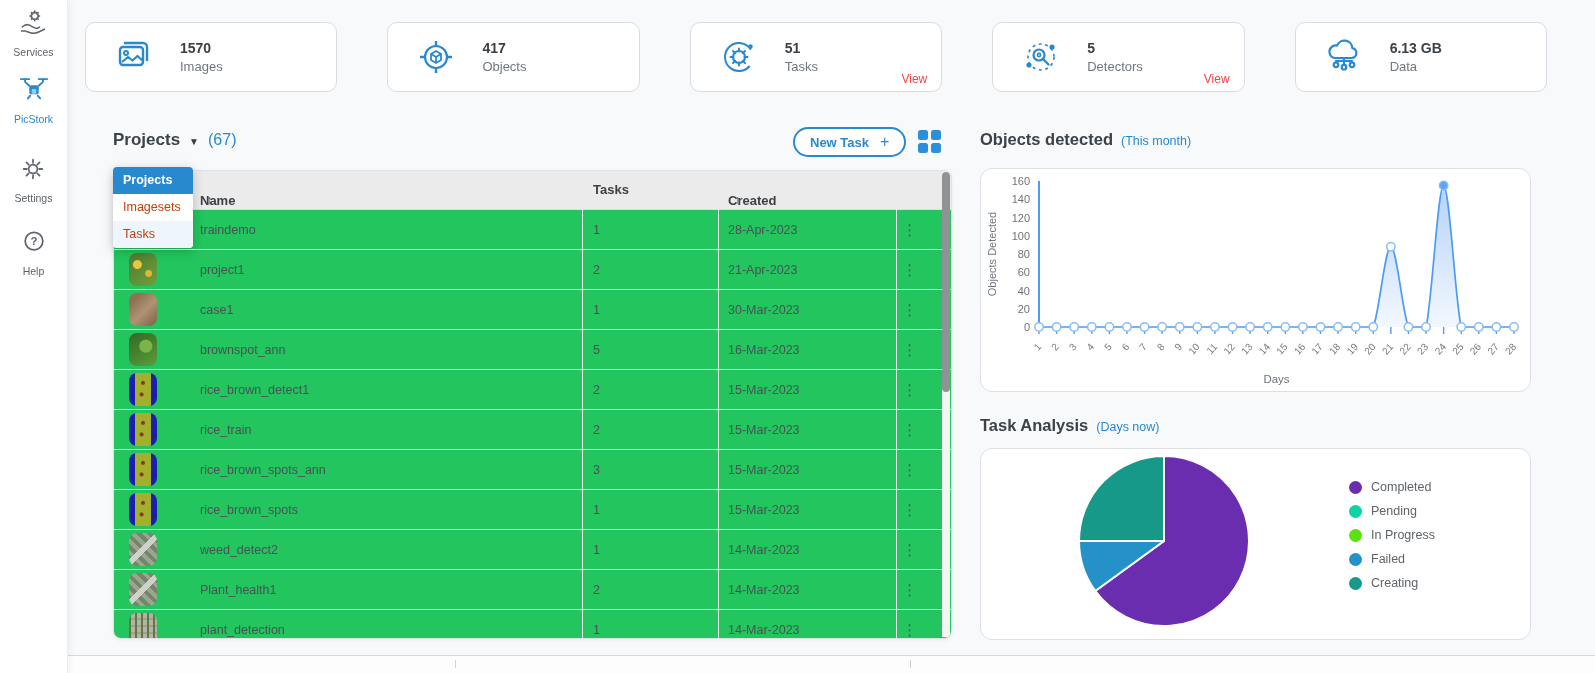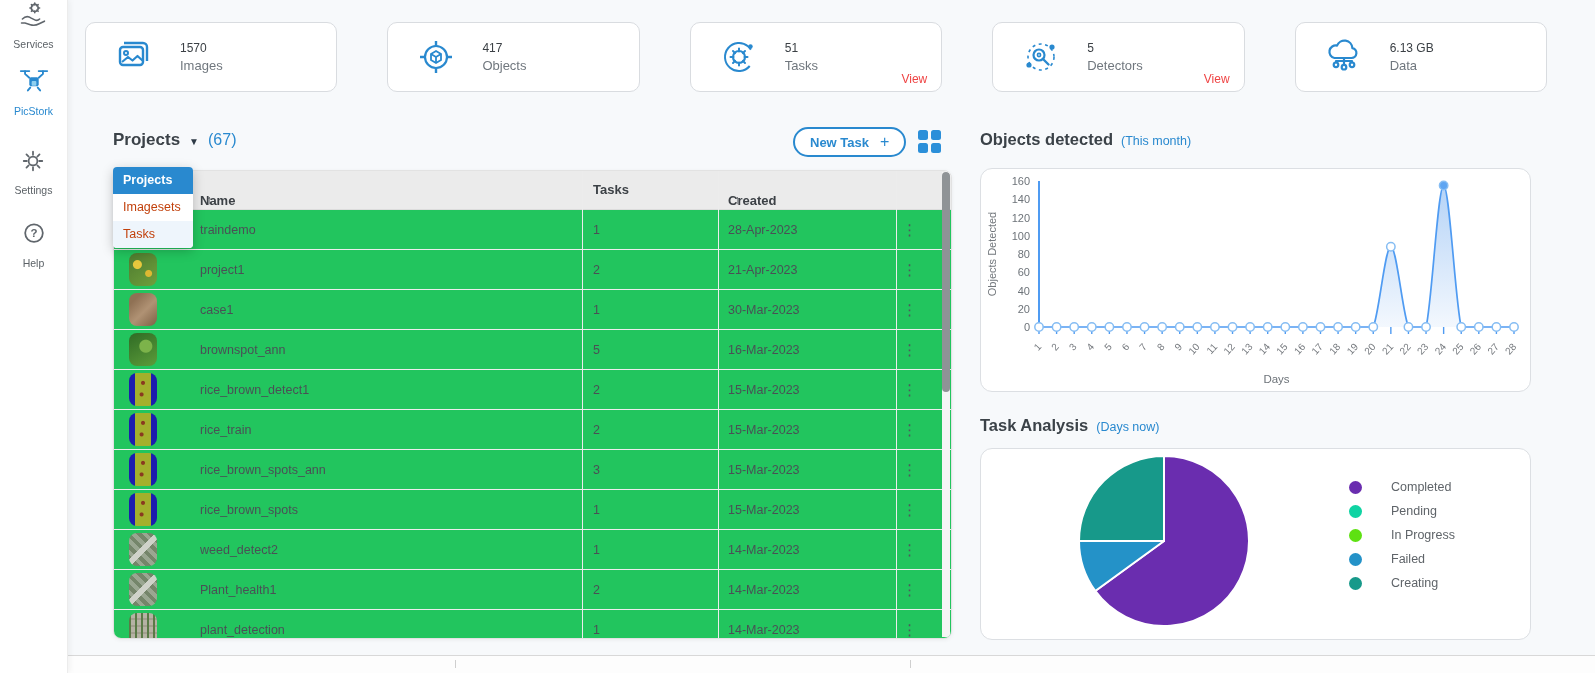--- a/index.html
+++ b/index.html
@@ -3,31 +3,31 @@
 <meta charset="utf-8">
 <style>
   html,body{margin:0;padding:0;background:#e9ebee;}
   .page{position:relative;width:1595px;height:673px;background:#f7f9fb;
         font-family:"Liberation Sans",sans-serif;overflow:hidden;color:#3c4248;}
   svg text{font-family:"Liberation Sans",sans-serif;}
 
   
   .sidebar{position:absolute;left:0;top:0;width:68px;height:673px;background:#fff;
            border-right:1px solid #ececec;box-shadow:2px 0 6px rgba(0,0,0,.05);
-           display:flex;flex-direction:column;align-items:center;box-sizing:border-box;z-index:5;}
+           display:flex;flex-direction:column;align-items:center;padding-top:8px;box-sizing:border-box;z-index:5;}
   .side-item{display:flex;flex-direction:column;align-items:center;margin-bottom:15px;cursor:pointer;}
   .side-item .lbl{font-size:10.5px;color:#5c6267;margin-top:4px;}
   .side-item.active .lbl{color:#2989cf;}
 
   
   .cards{position:absolute;left:85px;top:22px;width:1462px;display:flex;gap:50px;}
   .card{flex:1;height:70px;background:#fff;border:1px solid #d9dce0;border-radius:10px;
         position:relative;display:flex;align-items:center;padding-left:28px;box-sizing:border-box;}
   .card .ic{width:40px;height:40px;margin-right:26px;flex:0 0 auto;}
-  .card .val{font-size:12px;font-weight:normal;color:#3b4045;}
+  .card .val{font-size:14px;font-weight:bold;color:#3b4045;}
   .card .cap{font-size:13px;color:#70777e;margin-top:3px;}
   .card .view{position:absolute;right:14px;bottom:5px;font-size:12px;color:#ef4444;cursor:pointer;}
 
   
   .list-head{position:absolute;left:113px;top:130px;display:flex;align-items:center;}
   .list-head .title{font-size:17px;font-weight:600;color:#3b4248;cursor:pointer;}
   .list-head .caret{font-size:10px;color:#2e3a46;margin:2px 9px 0 9px;cursor:pointer;}
   .list-head .count{font-size:16px;color:#2989cf;}
   .newtask{position:absolute;left:793px;top:127px;height:30px;padding:0 15px;border:2px solid #2989cf;
            border-radius:17px;background:#fff;color:#2989cf;font-size:13px;font-weight:600;
@@ -78,21 +78,21 @@
   .vthumb{position:absolute;top:0;left:0;width:8px;height:220px;background:#8f9396;border-radius:4px;cursor:pointer;}
 
   
   .sec-title{position:absolute;display:flex;align-items:baseline;}
   .sec-title .t{font-size:16.5px;font-weight:bold;color:#3b4248;}
   .sec-title .s{font-size:12.5px;color:#2989cf;margin-left:8px;}
   .chartcard{position:absolute;background:#fff;border:1px solid #dcdfe3;border-radius:12px;box-sizing:border-box;}
   #linecard{left:980px;top:168px;width:551px;height:224px;}
   #piecard{left:980px;top:448px;width:551px;height:192px;}
   .legend{position:absolute;left:368px;top:26px;}
-  .lg-row{display:flex;align-items:center;height:24px;gap:20px;}
+  .lg-row{display:flex;align-items:center;height:24px;}
   .lg-dot{width:13px;height:13px;border-radius:50%;margin-right:9px;flex:0 0 auto;}
   .lg-lbl{font-size:12.5px;color:#5f6469;}
 
   
   .bottombar{position:absolute;left:0;top:655px;width:1595px;height:18px;background:#fdfdfd;border-top:1px solid #d8d8d8;}
   .bottombar i{position:absolute;top:4px;width:1px;height:8px;background:#cfcfcf;}
 </style>
 </head>
 <body>
 

